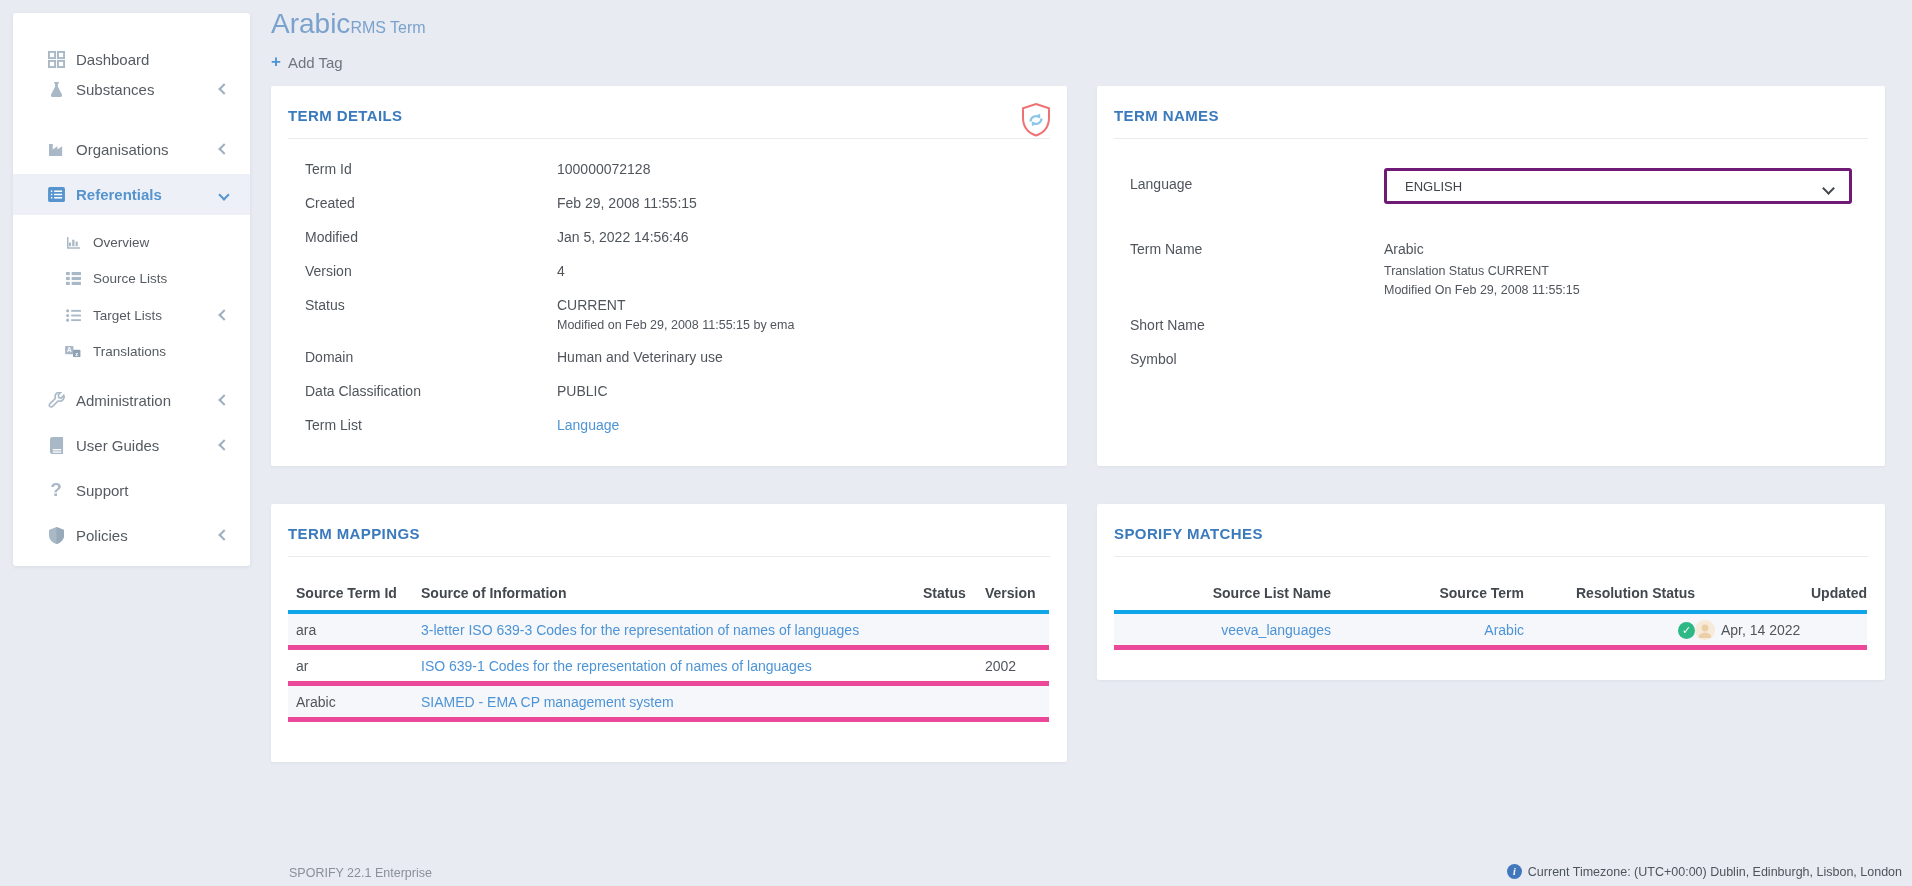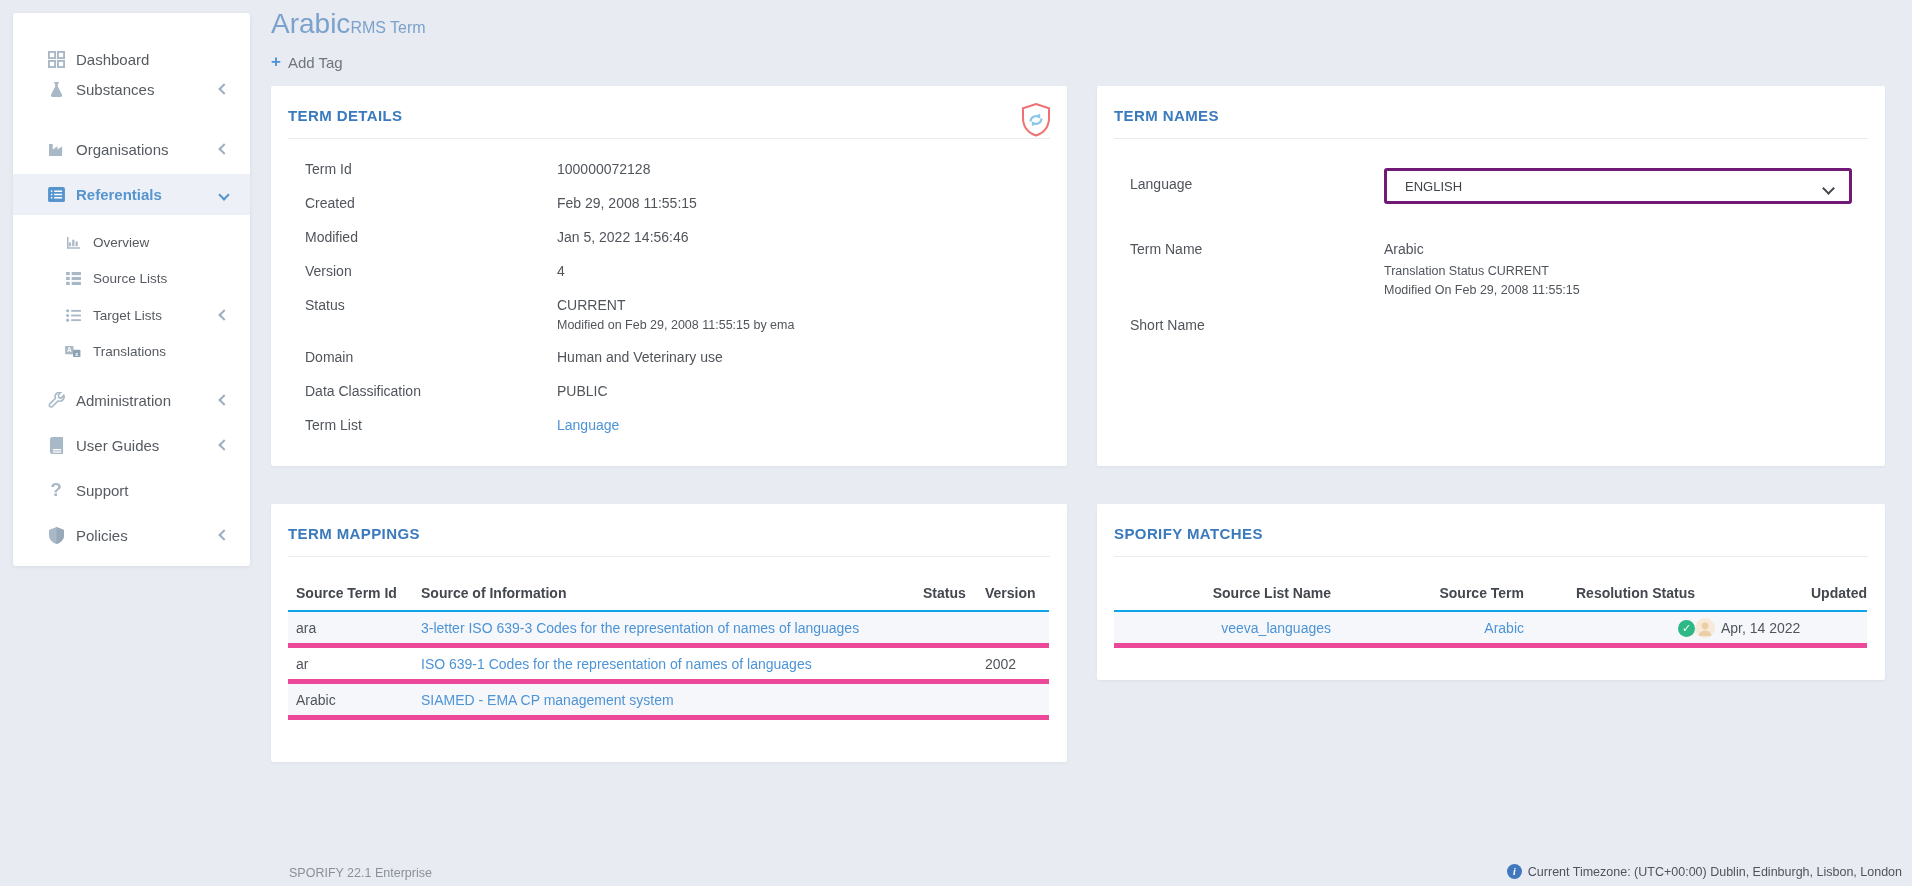--- a/index.html
+++ b/index.html
@@ -44,21 +44,21 @@
 
   
   .tn-row{display:flex;align-items:flex-start;padding-left:33px;font-size:14px;color:#50555c;line-height:21px;}
   .tn-row .flabel{width:254px;flex:none;}
   .dropdown{width:468px;height:36px;border:3px solid #701a75;border-radius:3px;background:#fff;display:flex;align-items:center;box-sizing:border-box;padding:0 18px;font-size:13px;color:#3f444a;position:relative;cursor:pointer;margin-top:-6px;}
   .dropdown .dchev{position:absolute;right:16px;top:13px;width:7px;height:7px;border-left:2px solid #43474c;border-bottom:2px solid #43474c;transform:rotate(-45deg);}
   .tn-sub{font-size:12.5px;line-height:19px;color:#50555c;}
 
   
   .tbl{margin:20px 18px 0 17px;}
-  .tbl-head{display:grid;font-size:14px;font-weight:bold;color:#43484e;padding:8px 0 9px 0;border-bottom:2px solid #0ea5e9;}
+  .tbl-head{display:grid;font-size:14px;font-weight:bold;color:#43484e;padding:8px 0 9px 0;border-bottom:4px solid #0ea5e9;}
   .tbl-row{display:grid;font-size:14px;color:#50555c;align-items:center;min-height:36px;border-bottom:5px solid #ec4899;box-sizing:border-box;}
   .tbl-row.stripe{background:#f6f7fa;}
   .map-grid{grid-template-columns:125px 1fr 62px 66px;}
   .map-grid .c0{padding-left:8px;}
   .map-grid .c1{padding-left:8px;}
   .map-grid .c2{padding-left:2px;}
   .map-grid .c3{padding-left:2px;}
   .match-grid{grid-template-columns:217px 193px 171px 1fr;text-align:right;}
   .match-grid .c0{padding-left:10px;}
   .check-ic{display:inline-flex;width:17px;height:17px;border-radius:50%;background:#2eb885;color:#fff;font-size:11px;font-weight:bold;align-items:center;justify-content:center;margin-left:42px;}
@@ -303,20 +303,24 @@
       <span>
         <span style="display:block">Arabic</span>
         <span class="tn-sub" style="display:block;margin-top:2px">Translation Status CURRENT</span>
         <span class="tn-sub" style="display:block">Modified On Feb 29, 2008 11:55:15</span>
       </span>
     </div>
     <div class="tn-row" style="margin-top:15px">
       <span class="flabel">Short Name</span>
       <span></span>
     </div>
+    <div class="tn-row" style="margin-top:13px">
+      <span class="flabel">Symbol</span>
+      <span></span>
+    </div>
   </section>
 
   <section class="card" id="term-mappings">
     <div class="card-head">TERM MAPPINGS</div>
     <div class="card-divider"></div>
     <div class="tbl">
       <div class="tbl-head map-grid">
         <span class="c0">Source Term Id</span>
         <span class="c1">Source of Information</span>
         <span class="c2">Status</span>

